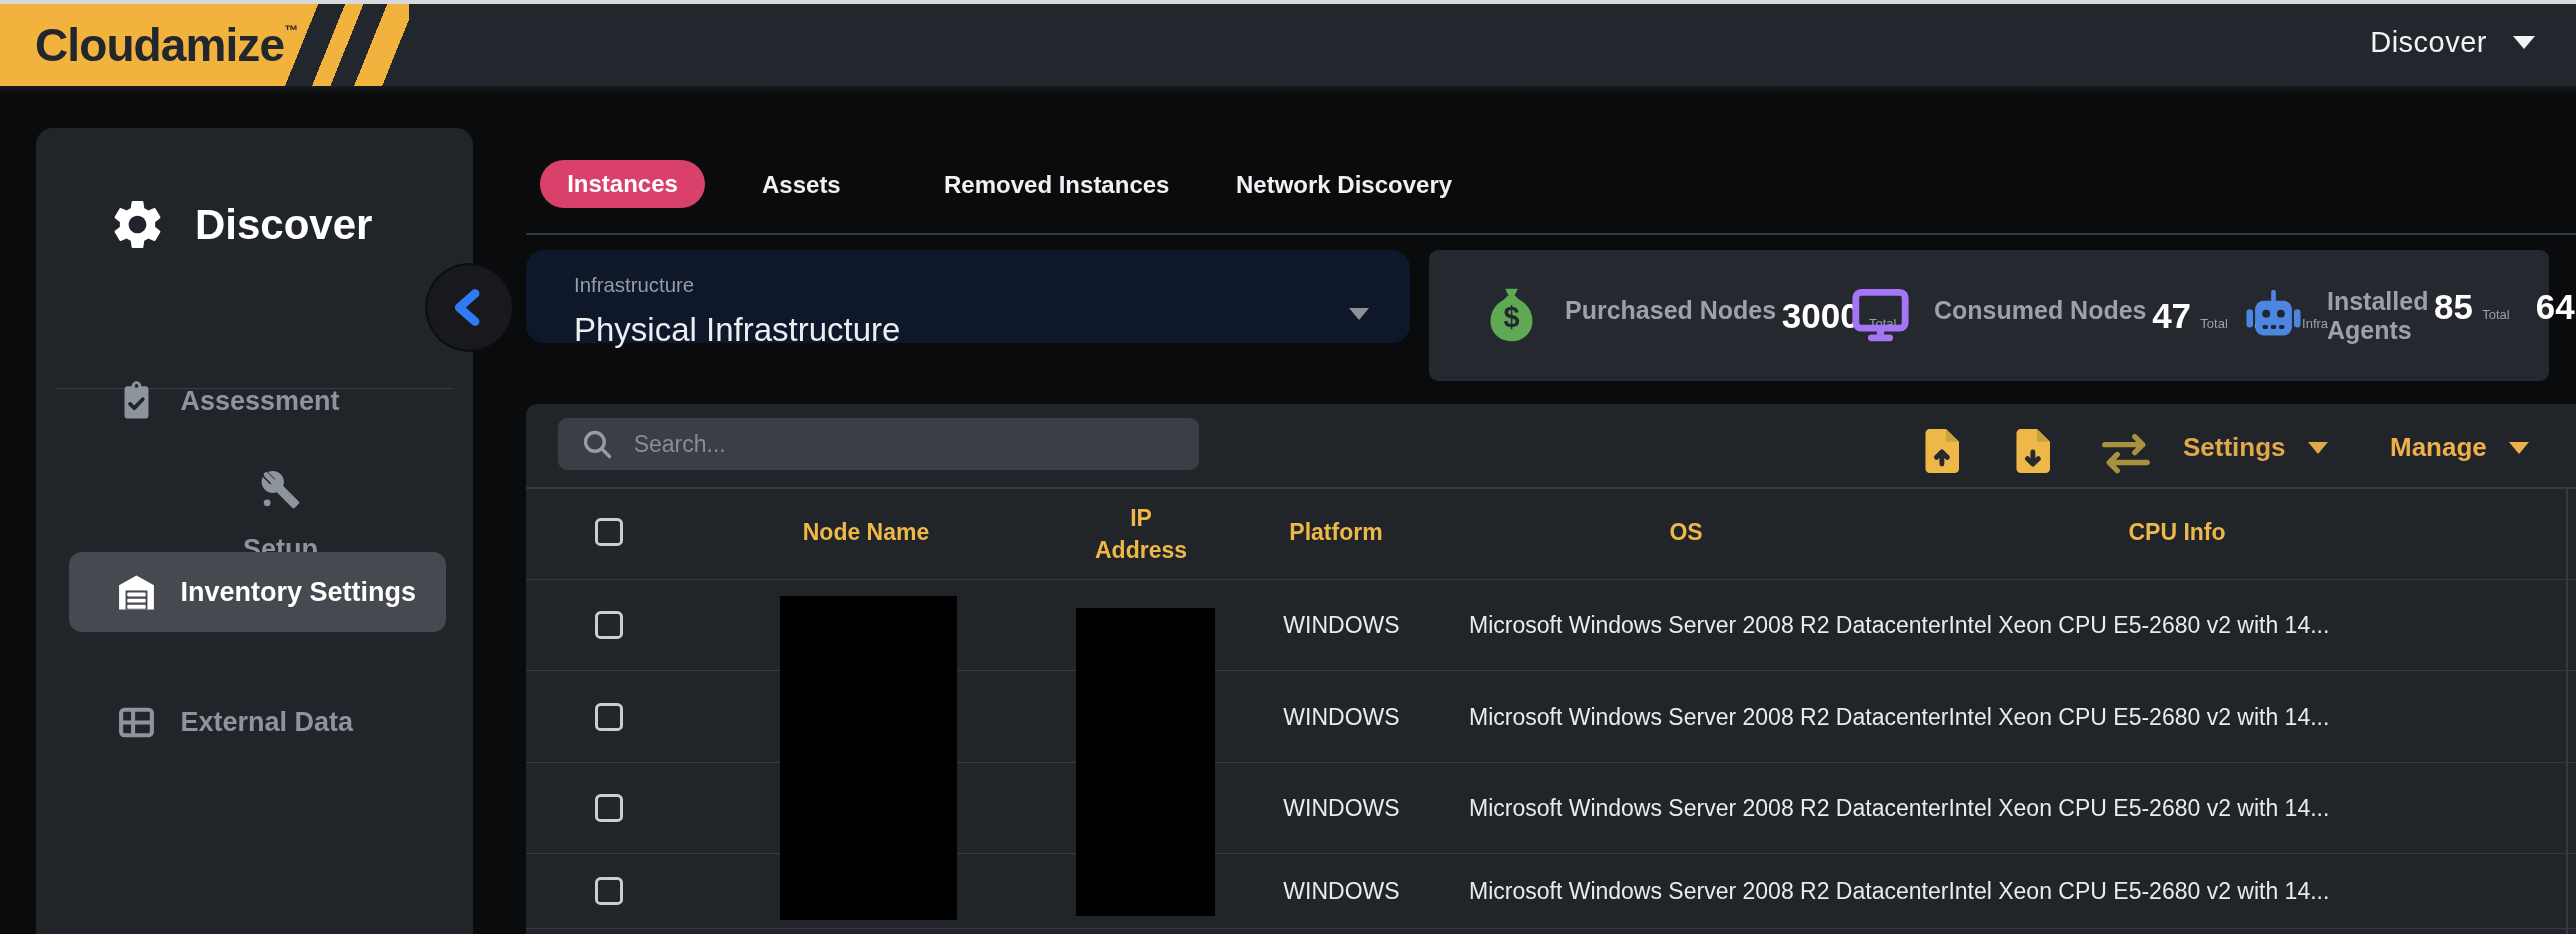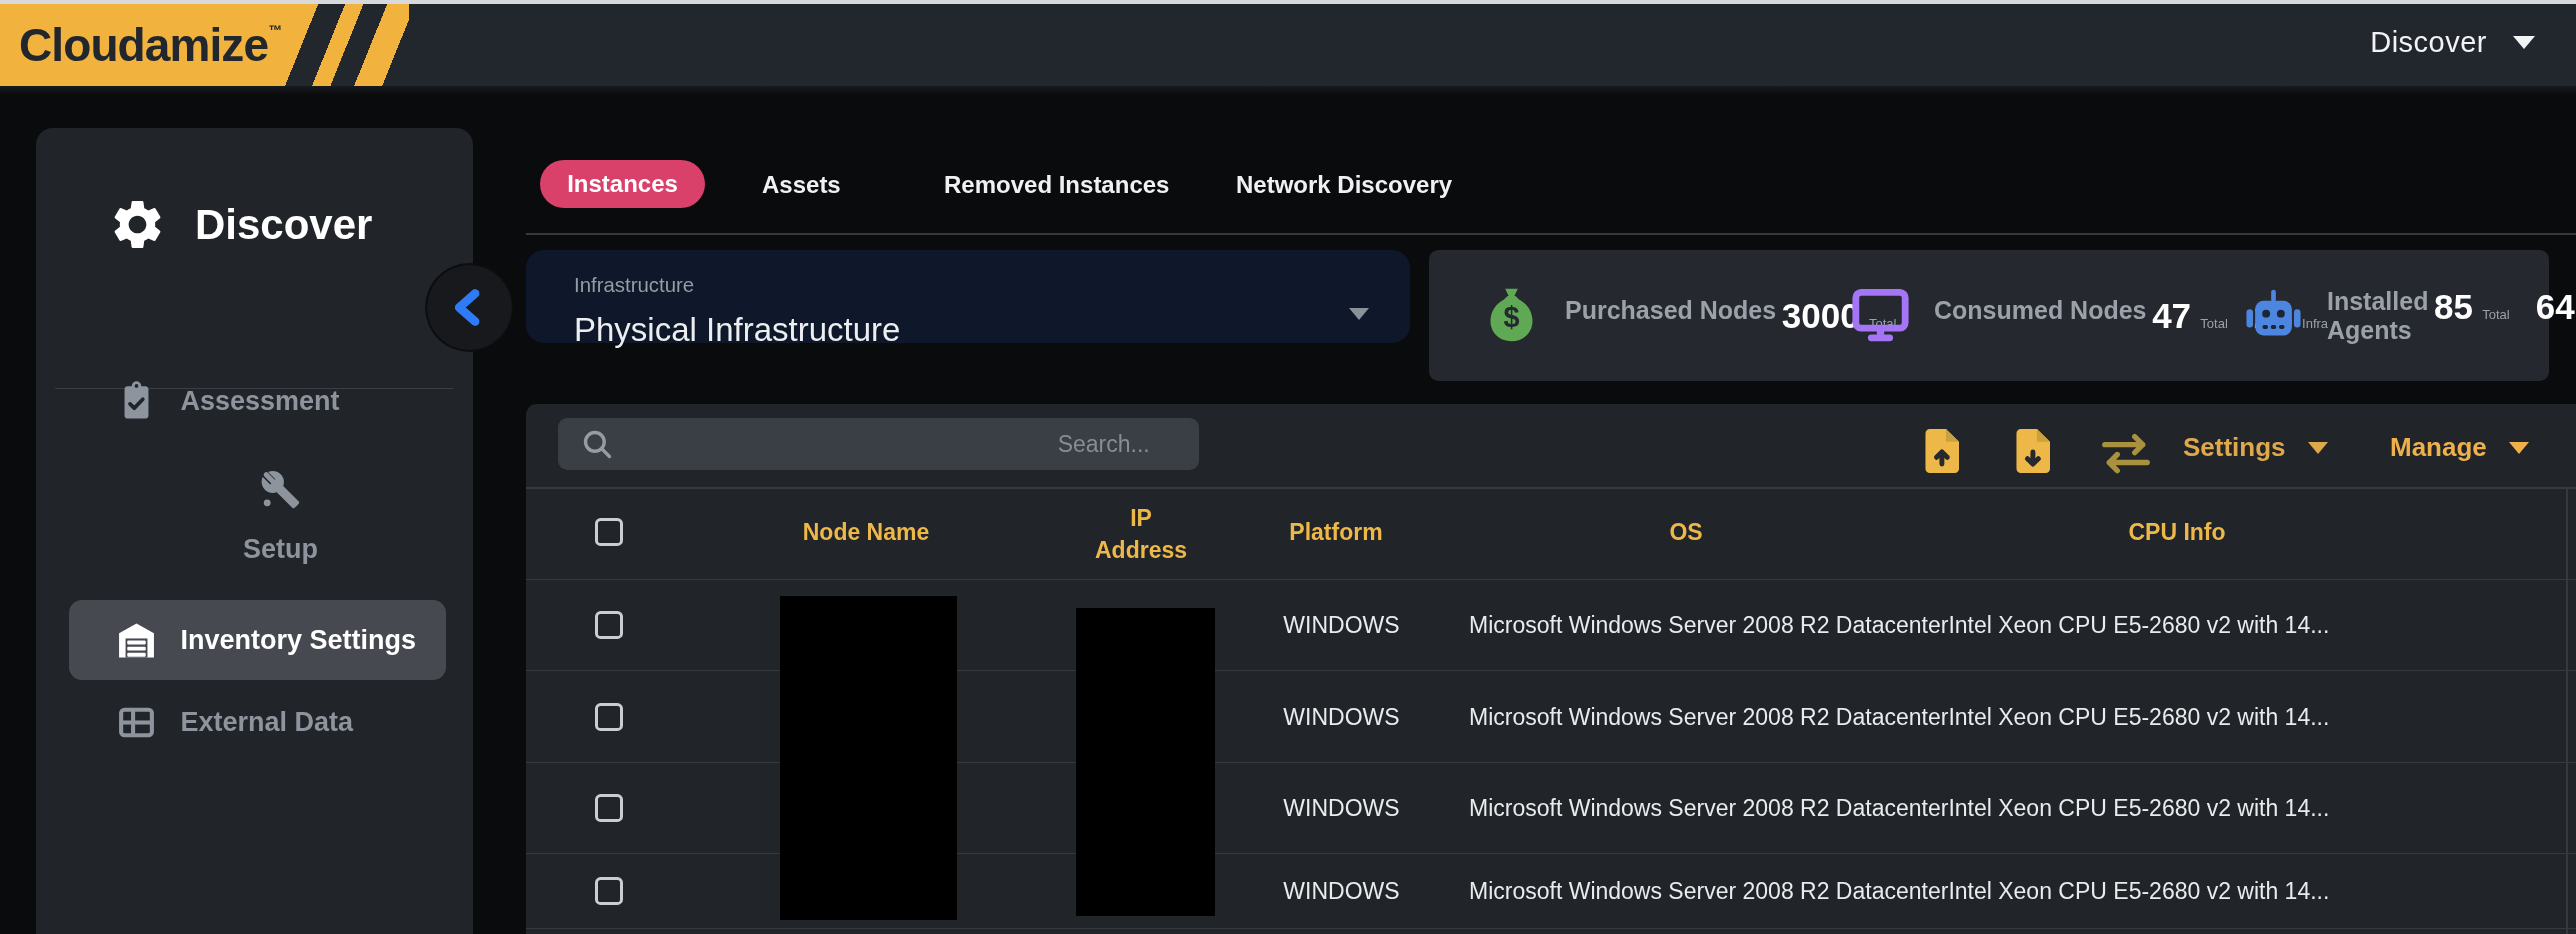--- a/index.html
+++ b/index.html
@@ -9,21 +9,21 @@
 
   
   .topbar{position:absolute;left:0;top:0;width:2576px;height:94px;background:#22262d;}
   .topbar-lightline{position:absolute;left:0;top:0;width:100%;height:3.7px;background:#d8d9da;}
   .topbar-bottomstrip{position:absolute;left:0;bottom:0;width:100%;height:8.4px;
           background:linear-gradient(#181a1f,#0b0c0e);}
   .logo{position:absolute;left:0;top:3.7px;height:82px;width:409px;
         background:linear-gradient(112deg,#f1b33d 0 295px,#22262d 295px 320px,#f1b33d 320px 337px,
                    #22262d 337px 359px,#f1b33d 359px 385px,#22262d 385px 100%);
         display:flex;align-items:center;}
-  .logo-text{margin-left:19px;font-size:46px;font-weight:bold;color:#22262d;letter-spacing:-0.9px;}
+  .logo-text{margin-left:35px;font-size:46px;font-weight:bold;color:#22262d;letter-spacing:-0.9px;}
   .logo-tm{font-size:14px;vertical-align:26px;font-weight:bold;}
   .topnav{position:absolute;right:41px;top:0;height:85px;display:flex;align-items:center;gap:26px;cursor:pointer;}
   .topnav-label{font-size:29px;color:#f2f3f5;letter-spacing:0.5px;}
   .caret{width:0;height:0;border-left:11px solid transparent;border-right:11px solid transparent;
          border-top:13px solid #f2f3f5;}
 
   
   .sidebar{position:absolute;left:36px;top:128px;width:437px;height:836px;background:#212529;border-radius:16.7px;}
   .sb-head{position:absolute;left:72px;top:67px;display:flex;align-items:center;gap:28px;}
   .sb-title{font-size:42px;font-weight:bold;color:#ffffff;}
@@ -58,21 +58,21 @@
   .stat-nums{display:flex;align-items:baseline;gap:9.3px;}
   .stat-big{font-size:35px;font-weight:bold;color:#ffffff;}
   .stat-unit{font-size:13px;color:#9aa1a9;margin-right:16.7px;}
 
   
   .table-card{position:absolute;left:526px;top:404px;width:2050px;height:530px;background:#212429;
               border-radius:11px 0 0 0;}
   .search-wrap{position:absolute;left:32px;top:14px;width:641px;height:52px;background:#3a3e45;
                border-radius:9.3px;display:flex;align-items:center;padding-left:22px;gap:16.7px;}
   .search-wrap input{background:transparent;border:none;outline:none;color:#dfe2e6;
-               font-size:23px;font-family:"Liberation Sans",sans-serif;width:520px;text-align:right;}
+               font-size:23px;font-family:"Liberation Sans",sans-serif;width:520px;}
   .search-wrap input::placeholder{color:#878d96;}
   .tool-ic{position:absolute;top:20.4px;cursor:pointer;}
   .tool-label{position:absolute;top:28px;font-size:26px;font-weight:600;cursor:pointer;display:flex;align-items:center;gap:22px;}
   .tool-label .sm-caret{width:0;height:0;border-left:10.2px solid transparent;border-right:10.2px solid transparent;
         border-top:12px solid currentColor;}
   .toolbar-divider{position:absolute;left:0;top:83px;width:100%;height:1.9px;background:#36393f;}
   .right-vline{position:absolute;left:2040px;top:83px;width:1.9px;height:448px;background:#36393f;}
 
   .th{position:absolute;top:115px;font-size:23px;font-weight:bold;color:#eeb848;text-align:center;cursor:pointer;}
   .header-divider{position:absolute;left:0;top:175px;width:100%;height:1.4px;background:#36393f;}
@@ -130,21 +130,21 @@
       <span>
         <svg width="41" height="41" viewBox="0 0 24 24">
             <rect x="10.7" y="-1.5" width="3" height="27" rx="1.5" transform="rotate(-45 12 12)" fill="#8d949d"></rect>
             <circle cx="4.2" cy="19.8" r="2" fill="#8d949d"></circle>
             <path fill="#8d949d" d="M22.7 19l-9.1-9.1c.9-2.3.4-5-1.5-6.9-2-2-5-2.4-7.4-1.3L9 6 6 9 1.6 4.7C.4 7.1.9 10.1 2.9 12.1c1.9 1.9 4.6 2.4 6.9 1.5l9.1 9.1c.4.4 1 .4 1.4 0l2.3-2.3c.5-.4.5-1.1.1-1.4z"></path>
           </svg>
       </span>
       <span class="lbl">Setup</span>
     </div>
 
-    <div class="sb-item active" style="top:472px;">
+    <div class="sb-item active" style="top:424px;">
       <span>
         <svg width="41" height="41" viewBox="0 0 24 24">
             <path fill="#ffffff" d="M12 2L1.8 7.8V22h20.4V7.8z"></path>
             <rect x="5.6" y="10.8" width="12.8" height="11.2" fill="#46494f"></rect>
             <rect x="6.6" y="12" width="10.8" height="2.3" fill="#ffffff" rx="0.6"></rect>
             <rect x="6.6" y="15.6" width="10.8" height="2.3" fill="#ffffff" rx="0.6"></rect>
             <rect x="6.6" y="19.2" width="10.8" height="2.3" fill="#ffffff" rx="0.6"></rect>
           </svg>
       </span>
       <span class="lbl">Inventory Settings</span>

